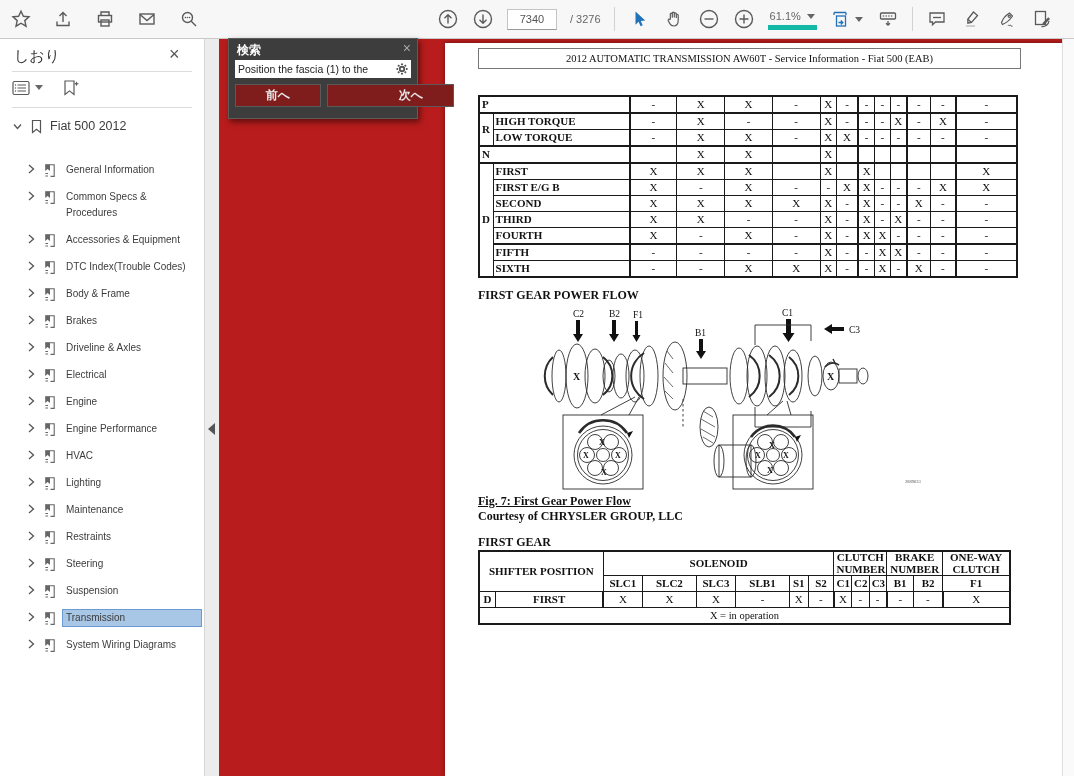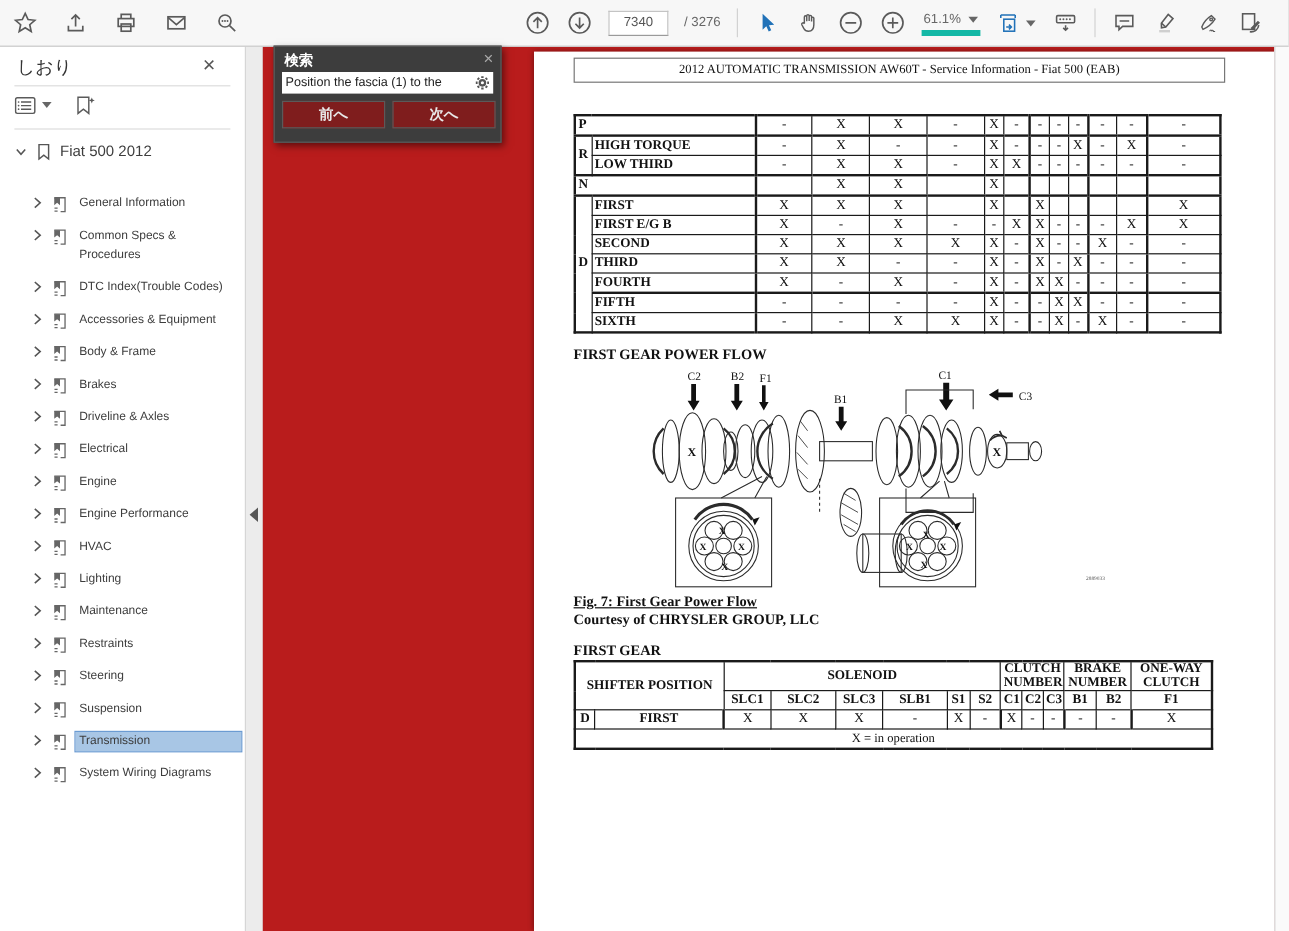--- a/index.html
+++ b/index.html
@@ -69,21 +69,21 @@
   #search-popup{position:absolute;left:228px;top:38px;width:188px;height:79px;background:#3d3d3d;
     border:1px solid #5c5c5c;box-shadow:2px 3px 6px rgba(0,0,0,.5);z-index:10;}
   #search-title{position:absolute;left:8px;top:3px;font-size:12px;font-weight:bold;color:#fff;}
   #search-close{position:absolute;right:6px;top:1px;font-size:14px;color:#a9a9a9;}
   #search-input-wrap{position:absolute;left:6px;top:21px;width:176px;height:18px;background:#fff;}
   #search-input{position:absolute;left:0;top:0;width:154px;height:18px;border:none;outline:none;
     font-size:10.5px;padding:0 3px;color:#222;font-family:inherit;background:transparent;}
   #search-gear{position:absolute;right:2px;top:2px;}
   .search-btn{position:absolute;top:45px;width:84px;height:21px;background:#7f1d1d;border:1px solid #5a5a5a;
     color:#e8e8e8;font-size:12px;font-weight:bold;display:flex;align-items:center;justify-content:center;}
-  #search-prev{left:6px;} #search-next{left:98px;}
+  #search-prev{left:6px;} #search-next{left:98px;padding-left:41px;}
   svg{display:block;}
 </style>
 </head>
 <body>
 
 <div id="toolbar">
   <div class="tb-group tb-left">
     <div class="tb-btn">
       <svg width="20" height="20" viewBox="0 0 20 20">
           <path d="M10 2.2 L12.4 7.3 L18 7.9 L13.8 11.6 L15 17.2 L10 14.2 L5 17.2 L6.2 11.6 L2 7.9 L7.6 7.3 Z" fill="none" stroke="#5a5a5a" stroke-width="1.4"></path>
@@ -274,32 +274,32 @@
         </div>
         <div class="tree-item">
           <svg width="10" height="12" viewBox="0 0 10 12">
             <path d="M3 2 L7.5 6 L3 10" stroke="#555" stroke-width="1.3" fill="none"></path>
           </svg>
           <svg width="15" height="15" viewBox="0 0 15 15">
             <path d="M3.2 1.8 H12.2 V13.4 H8.5" stroke="#666" stroke-width="1.1" fill="none"></path>
             <path d="M3.2 1.8 H8 V8 L5.6 6 L3.2 8 Z" fill="#666"></path>
             <path d="M3.4 10.5 H6 M3.4 13 H6" stroke="#666" stroke-width="1.1"></path>
           </svg>
+          <span class="ti-label">Accessories &amp; Equipment</span>
+        </div>
+        <div class="tree-item">
+          <svg width="10" height="12" viewBox="0 0 10 12">
+            <path d="M3 2 L7.5 6 L3 10" stroke="#555" stroke-width="1.3" fill="none"></path>
+          </svg>
+          <svg width="15" height="15" viewBox="0 0 15 15">
+            <path d="M3.2 1.8 H12.2 V13.4 H8.5" stroke="#666" stroke-width="1.1" fill="none"></path>
+            <path d="M3.2 1.8 H8 V8 L5.6 6 L3.2 8 Z" fill="#666"></path>
+            <path d="M3.4 10.5 H6 M3.4 13 H6" stroke="#666" stroke-width="1.1"></path>
+          </svg>
           <span class="ti-label">DTC Index(Trouble Codes)</span>
-        </div>
-        <div class="tree-item">
-          <svg width="10" height="12" viewBox="0 0 10 12">
-            <path d="M3 2 L7.5 6 L3 10" stroke="#555" stroke-width="1.3" fill="none"></path>
-          </svg>
-          <svg width="15" height="15" viewBox="0 0 15 15">
-            <path d="M3.2 1.8 H12.2 V13.4 H8.5" stroke="#666" stroke-width="1.1" fill="none"></path>
-            <path d="M3.2 1.8 H8 V8 L5.6 6 L3.2 8 Z" fill="#666"></path>
-            <path d="M3.4 10.5 H6 M3.4 13 H6" stroke="#666" stroke-width="1.1"></path>
-          </svg>
-          <span class="ti-label">Accessories &amp; Equipment</span>
         </div>
         <div class="tree-item">
           <svg width="10" height="12" viewBox="0 0 10 12">
             <path d="M3 2 L7.5 6 L3 10" stroke="#555" stroke-width="1.3" fill="none"></path>
           </svg>
           <svg width="15" height="15" viewBox="0 0 15 15">
             <path d="M3.2 1.8 H12.2 V13.4 H8.5" stroke="#666" stroke-width="1.1" fill="none"></path>
             <path d="M3.2 1.8 H8 V8 L5.6 6 L3.2 8 Z" fill="#666"></path>
             <path d="M3.4 10.5 H6 M3.4 13 H6" stroke="#666" stroke-width="1.1"></path>
           </svg>
@@ -503,21 +503,21 @@
             <td class="gc">X</td>
             <td class="gc">-</td>
             <td class="gc grp">-</td>
             <td class="gc">-</td>
             <td class="gc">X</td>
             <td class="gc grp">-</td>
             <td class="gc">X</td>
             <td class="gc grp">-</td>
           </tr>
           <tr>
-            <td class="gs">LOW THIRD</td>
+            <td class="gs">LOW TORQUE</td>
             <td class="gc grp">-</td>
             <td class="gc">X</td>
             <td class="gc">X</td>
             <td class="gc">-</td>
             <td class="gc">X</td>
             <td class="gc">X</td>
             <td class="gc grp">-</td>
             <td class="gc">-</td>
             <td class="gc">-</td>
             <td class="gc grp">-</td>

